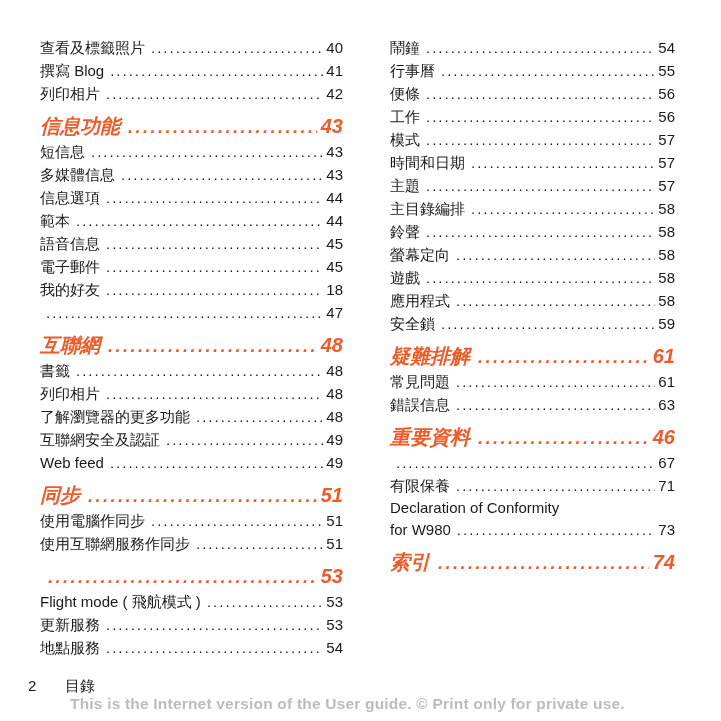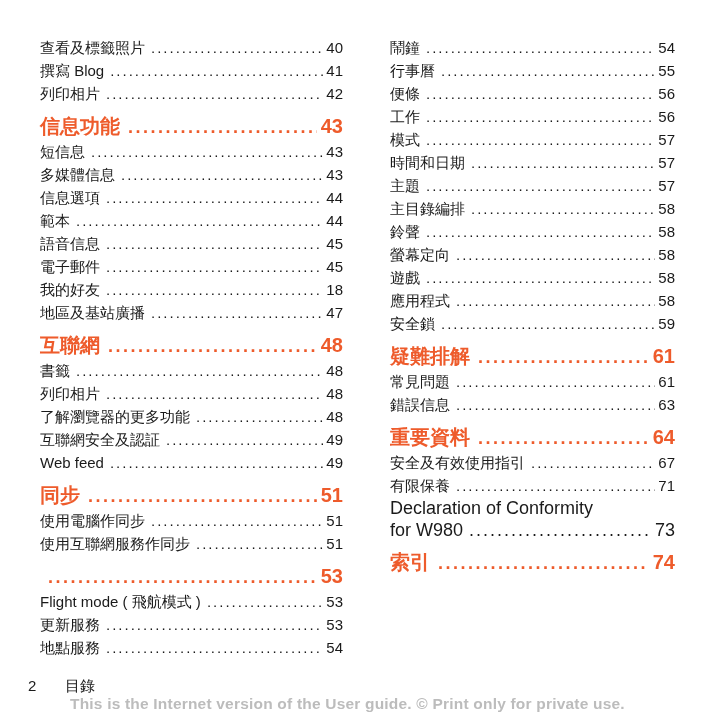--- a/index.html
+++ b/index.html
@@ -32,28 +32,29 @@
     margin: 0 3px 0 6px;
   }
   .pagenum { white-space: nowrap; }
 
   .toc-heading {
     display: flex; align-items: baseline;
     height: 27px; line-height: 27px;
     margin-top: 8px;
     font-size: 20px; font-weight: bold;
     color: var(--accent, #ee5b2b);
+    font-style: italic;
   }
   .toc-heading .dots {
     font-size: 18px;
     letter-spacing: 2.5px;
     margin: 0 4px 0 8px;
   }
 
-  .toc-entry2 { font-size: 18px; }
+  .toc-entry2 { font-size: 15px; }
   .toc-entry2 .line1 { display: block; height: 22px; line-height: 22px; white-space: nowrap; }
   .toc-entry2 .line2 { display: flex; align-items: center; height: 22px; line-height: 22px; }
 
   .footer-pageno  { position: absolute; left: 28px; top: 677px; font-size: 15px; }
   .footer-section { position: absolute; left: 65px; top: 677px; font-size: 15px; }
   .watermark {
     position: absolute; left: 70px; top: 695px;
     font-size: 15.5px; font-weight: bold;
     letter-spacing: 0.2px;
     color: var(--watermark, #bcbcbc);
@@ -114,21 +115,20 @@
         <span class="label">電子郵件</span>
         <span class="dots">........................................................................................................................</span>
         <span class="pagenum">45</span>
       </div>
       <div class="toc-entry">
         <span class="label">我的好友</span>
         <span class="dots">........................................................................................................................</span>
         <span class="pagenum">18</span>
       </div>
       <div class="toc-entry">
-        <span class="label">地區及基站廣播</span>
         <span class="dots">........................................................................................................................</span>
         <span class="pagenum">47</span>
       </div>
       <div class="toc-heading">
         <span class="label">互聯網</span>
         <span class="dots">........................................................................................................................</span>
         <span class="pagenum">48</span>
       </div>
       <div class="toc-entry">
         <span class="label">書籤</span>
@@ -267,24 +267,23 @@
         <span class="pagenum">61</span>
       </div>
       <div class="toc-entry">
         <span class="label">錯誤信息</span>
         <span class="dots">........................................................................................................................</span>
         <span class="pagenum">63</span>
       </div>
       <div class="toc-heading">
         <span class="label">重要資料</span>
         <span class="dots">........................................................................................................................</span>
-        <span class="pagenum">64</span>
-      </div>
-      <div class="toc-entry">
-        <span class="label">安全及有效使用指引</span>
+        <span class="pagenum">46</span>
+      </div>
+      <div class="toc-entry">
         <span class="dots">........................................................................................................................</span>
         <span class="pagenum">67</span>
       </div>
       <div class="toc-entry">
         <span class="label">有限保養</span>
         <span class="dots">........................................................................................................................</span>
         <span class="pagenum">71</span>
       </div>
       <div class="toc-entry2">
         <span class="line1">Declaration of Conformity</span>

